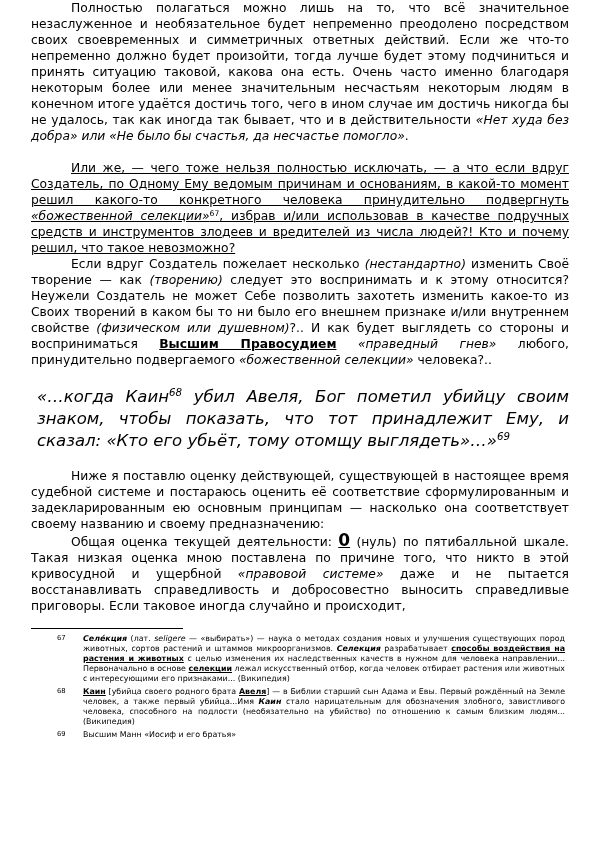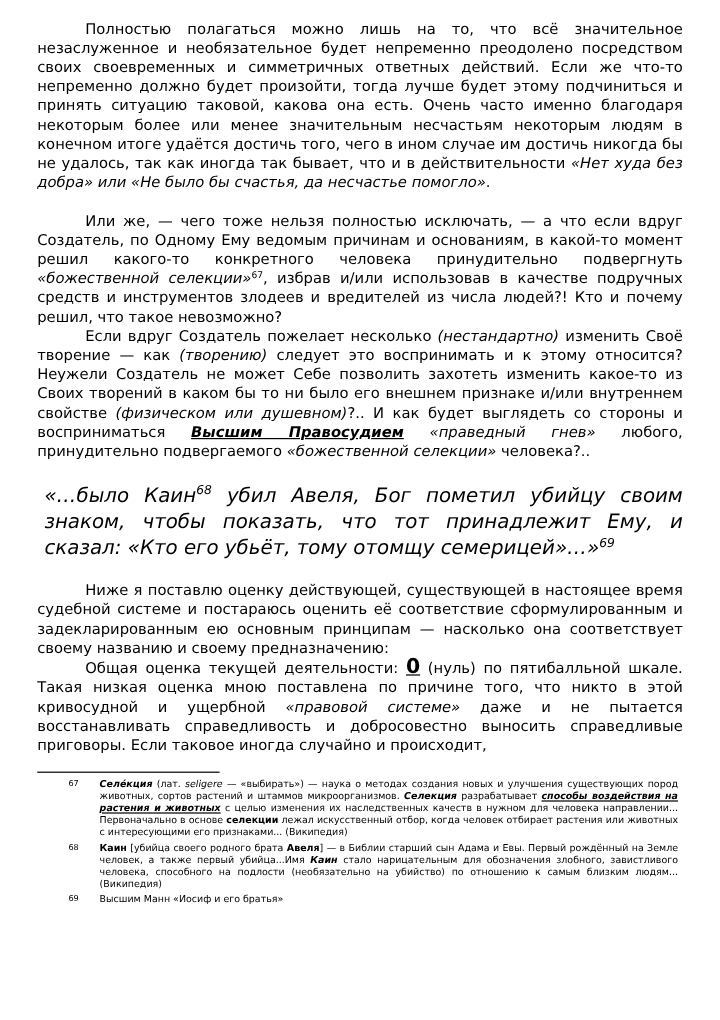--- a/index.html
+++ b/index.html
@@ -1,49 +1,49 @@
 <!DOCTYPE html>
 <html><head>
 <meta charset="utf-8">
 <style>
   html,body{margin:0;padding:0;background:#ffffff;}
   .page{
     width:600px;min-height:850px;box-sizing:border-box;
     background:#ffffff;color:#000000;
     font-family:"DejaVu Sans",sans-serif;
     font-size:12.3px;line-height:16px;
-    padding:16px 31px 8px 31px;
+    padding:0 31px 8px 31px;
   }
   .doc-body p{margin:0;text-align:justify;text-indent:40px;}
-  .doc-body p:nth-child(2){margin-top:16px;}
+  .doc-body p:nth-child(2){margin-top:16px;text-decoration:underline;}
   .doc-body p.quote{
     font-style:italic;font-size:16.5px;line-height:22px;
     margin:18px 0 16px 6px;text-indent:0;
   }
   sup.fn-ref{font-size:0.62em;line-height:0;vertical-align:baseline;position:relative;top:-0.55em;}
   .i{font-style:italic;}
-  .b{font-weight:bold;}
+  .b{font-weight:bold;text-decoration:underline;}
   .bi{font-weight:bold;font-style:italic;margin-top:16px;}
-  .biu{font-weight:bold;font-style:italic;text-decoration:underline;}
+  .biu{font-weight:bold;text-decoration:underline;}
   .zero{font-size:17px;font-weight:bold;text-decoration:underline;}
   .footnotes{margin-top:14px;}
   .fn-sep{border:0;border-top:1px solid #000;width:152px;margin:0 0 5px 0;}
   .footnote{display:flex;margin-top:3px;font-size:7.9px;line-height:10px;}
   .fn-num{flex:0 0 26px;margin-left:26px;font-size:6.8px;position:relative;top:-1px;text-align:left;}
   .fn-text{flex:1;text-align:justify;padding-right:4px;}
 </style>
 </head>
 <body>
 
 <div class="page">
   <div class="doc-body">
       <p class="para"><span>Полностью полагаться можно лишь на то, что всё значительное незаслуженное и необязательное будет непременно преодолено посредством своих своевременных и симметричных ответных действий. Если же что-то непременно должно будет произойти, тогда лучше будет этому подчиниться и принять ситуацию таковой, какова она есть. Очень часто именно благодаря некоторым более или менее значительным несчастьям некоторым людям в конечном итоге удаётся достичь того, чего в ином случае им достичь никогда бы не удалось, так как иногда так бывает, что и в действительности </span><span class="i">«Нет худа без добра»</span><span class="i"> или  </span><span class="i">«Не было бы счастья, да несчастье помогло»</span><span>.</span></p>
       <p class="para"><span>Или же, — чего тоже нельзя полностью исключать, — а что если вдруг Создатель, по Одному Ему ведомым причинам и основаниям, в какой-то момент решил какого-то конкретного человека принудительно подвергнуть </span><span class="i">«божественной селекции»</span><sup class="fn-ref">67</sup><span>, избрав и/или использовав в качестве подручных средств и инструментов злодеев и вредителей из числа людей?! Кто и почему решил, что такое невозможно?</span></p>
       <p class="para"><span>Если вдруг Создатель пожелает несколько </span><span class="i">(нестандартно)</span><span> изменить Своё творение — как </span><span class="i">(творению)</span><span> следует это воспринимать и к этому относится? Неужели Создатель не может Себе позволить захотеть изменить какое-то из Своих творений в каком бы то ни было его внешнем признаке и/или внутреннем  свойстве </span><span class="i">(физическом или душевном)</span><span>?.. И как будет выглядеть со стороны и восприниматься </span><span class="biu">Высшим Правосудием</span><span> </span><span class="i">«праведный гнев»</span><span> любого, принудительно подвергаемого </span><span class="i">«божественной селекции»</span><span> человека?..</span></p>
-      <p class="quote"><span>«…было Каин</span><sup class="fn-ref">68</sup><span> убил Авеля, Бог пометил убийцу своим знаком, чтобы показать, что тот принадлежит Ему, и сказал: «Кто его убьёт, тому отомщу семерицей»…»</span><sup class="fn-ref">69</sup></p>
+      <p class="quote"><span>«…когда Каин</span><sup class="fn-ref">68</sup><span> убил Авеля, Бог пометил убийцу своим знаком, чтобы показать, что тот принадлежит Ему, и сказал: «Кто его убьёт, тому отомщу выглядеть»…»</span><sup class="fn-ref">69</sup></p>
       <p class="para"><span>Ниже я поставлю оценку действующей, существующей в настоящее время судебной системе и постараюсь оценить её соответствие сформулированным и задекларированным ею основным принципам — насколько она соответствует своему названию и своему предназначению:</span></p>
       <p class="para"><span>Общая оценка текущей деятельности: </span><span class="zero">0</span><span> (нуль) по пятибалльной шкале. Такая низкая оценка мною поставлена по причине того, что никто в этой кривосудной и ущербной </span><span class="i">«правовой системе»</span><span> даже и не пытается восстанавливать справедливость и добросовестно выносить справедливые приговоры. Если таковое иногда случайно и происходит,</span></p>
     </div>
   <div class="footnotes">
     <hr class="fn-sep">
     <div>
         <div class="footnote">
           <span class="fn-num">67</span>
           <div class="fn-text"><span class="bi">Селе́кция</span><span> (лат. </span><span class="i">seligere</span><span> — «выбирать») — наука о методах создания новых и улучшения существующих пород животных, сортов растений и штаммов микроорганизмов. </span><span class="bi">Селекция</span><span> разрабатывает </span><span class="biu">способы воздействия на растения и животных</span><span> с целью изменения их наследственных качеств в нужном для человека направлении... Первоначально в основе </span><span class="b">селекции</span><span> лежал искусственный отбор, когда человек отбирает растения или животных с интересующими его признаками... (Википедия)</span></div>
         </div>

